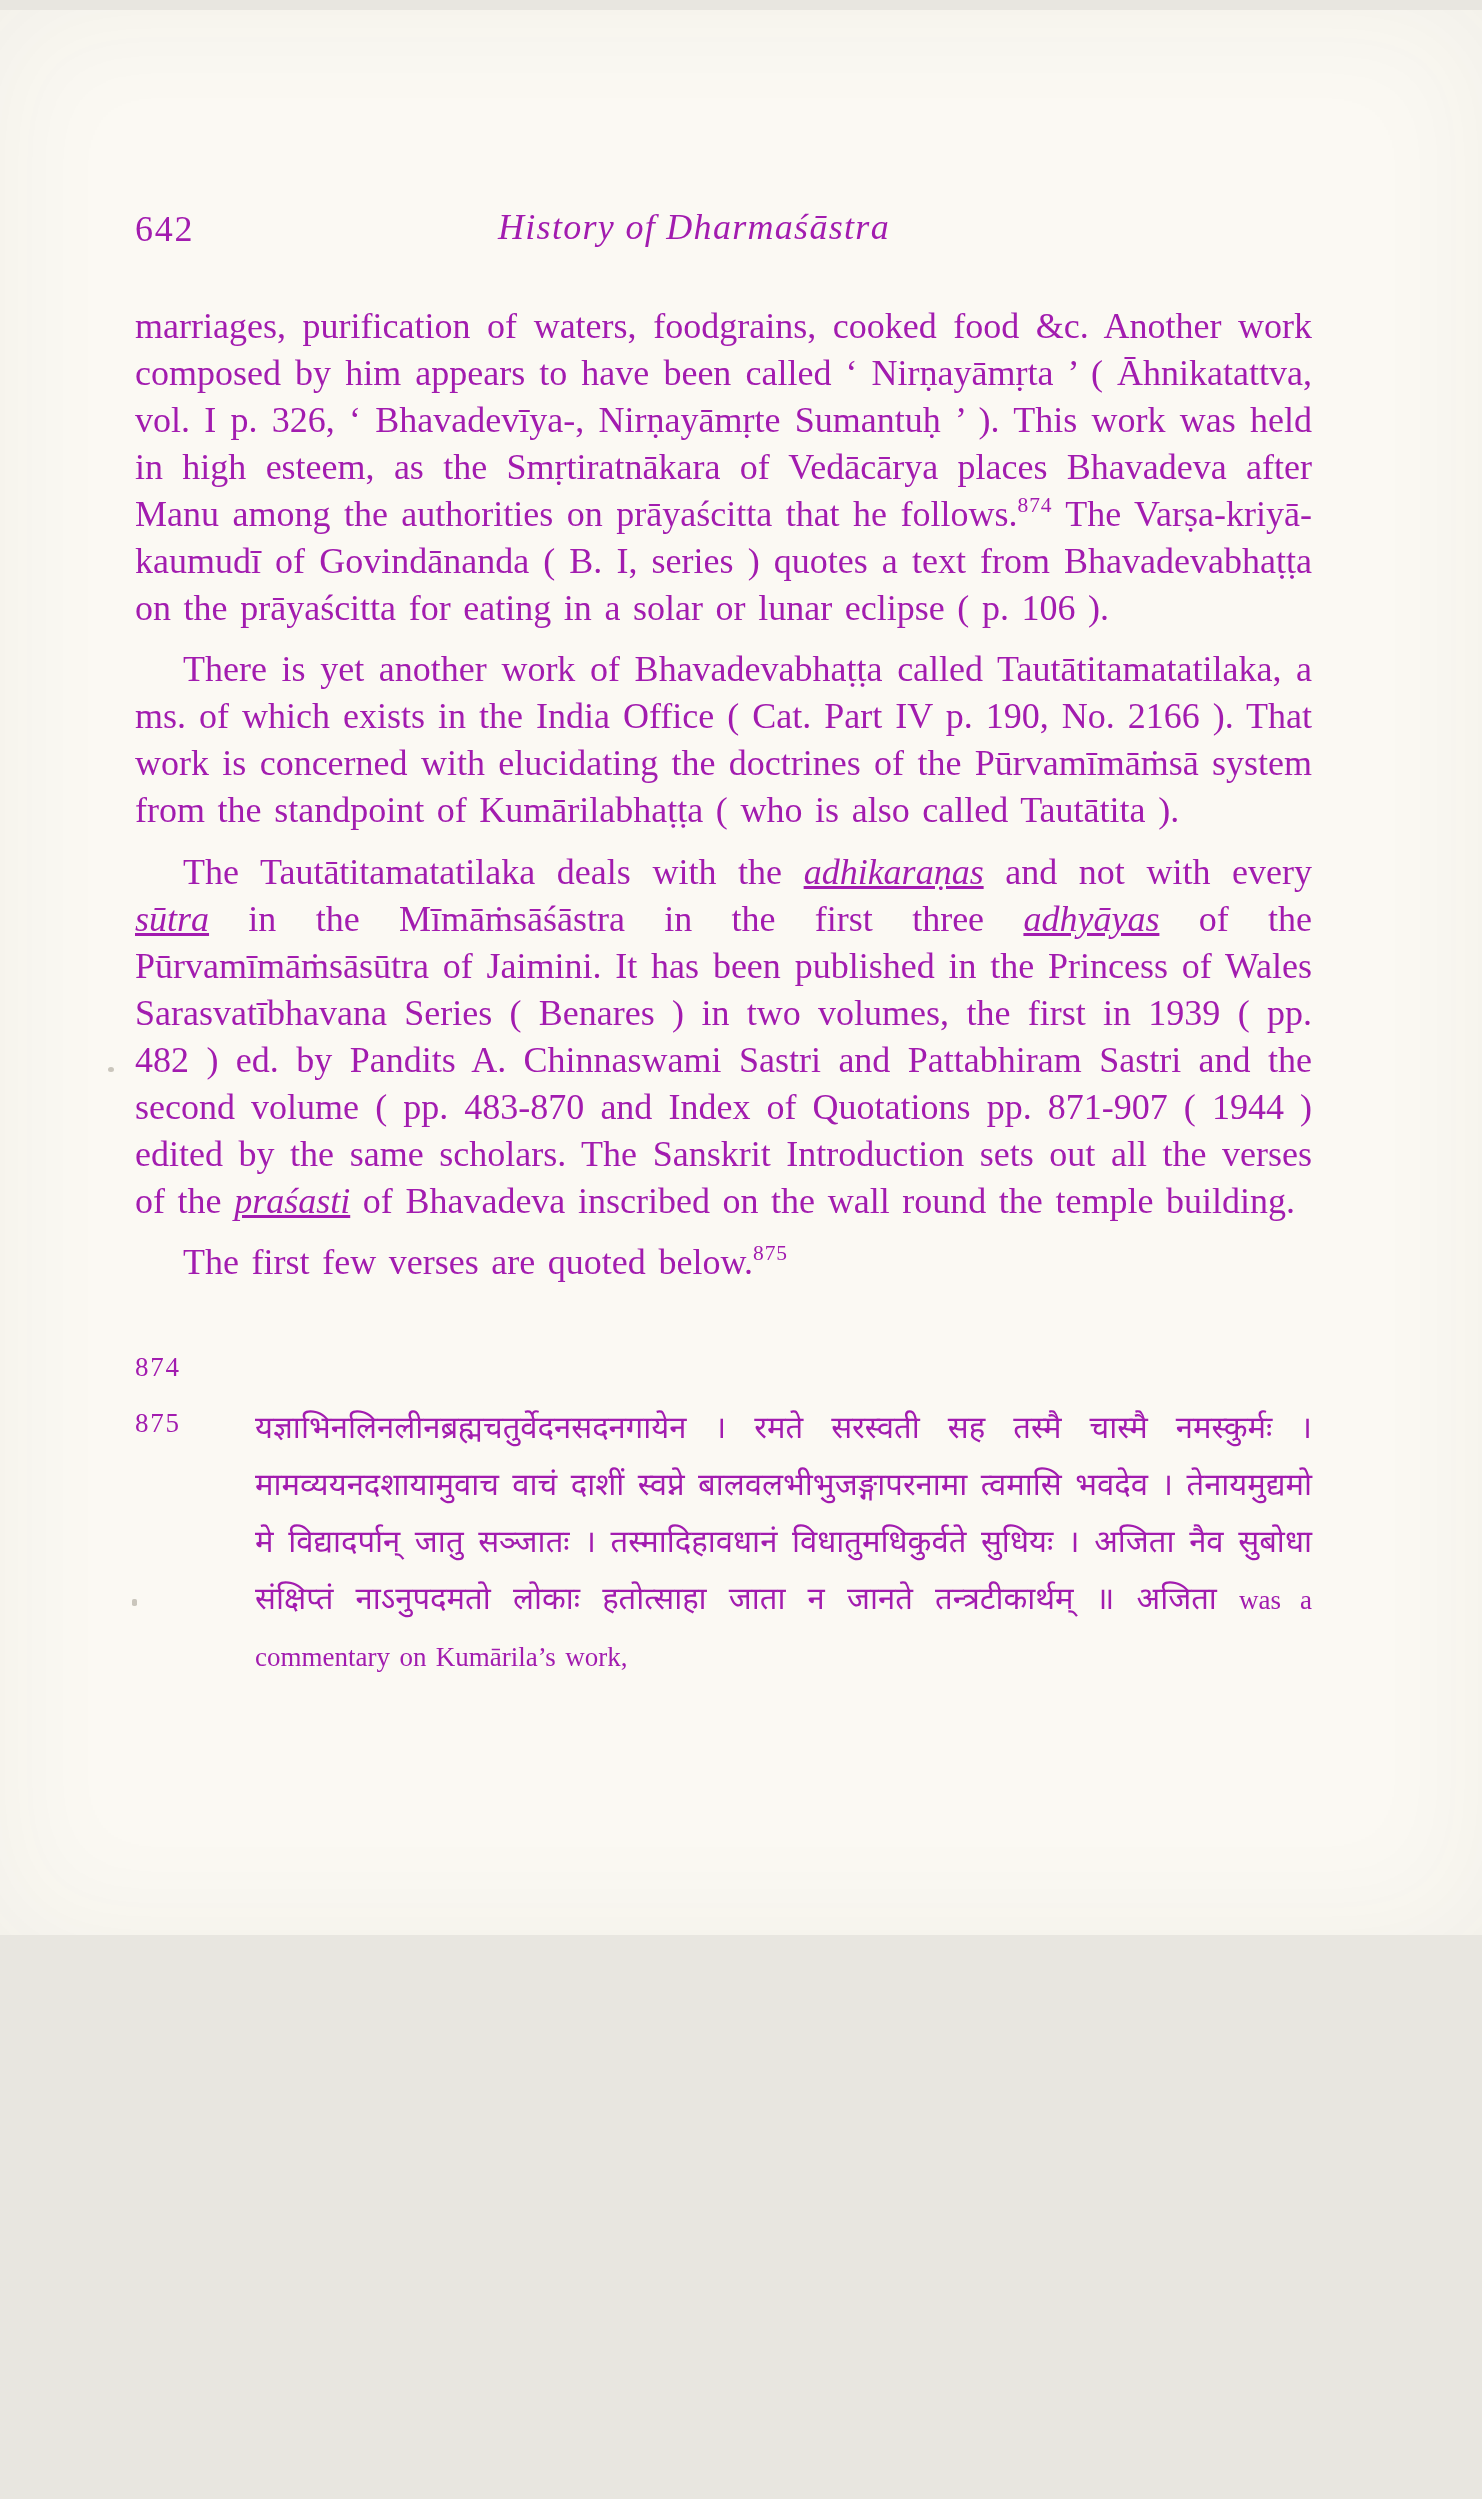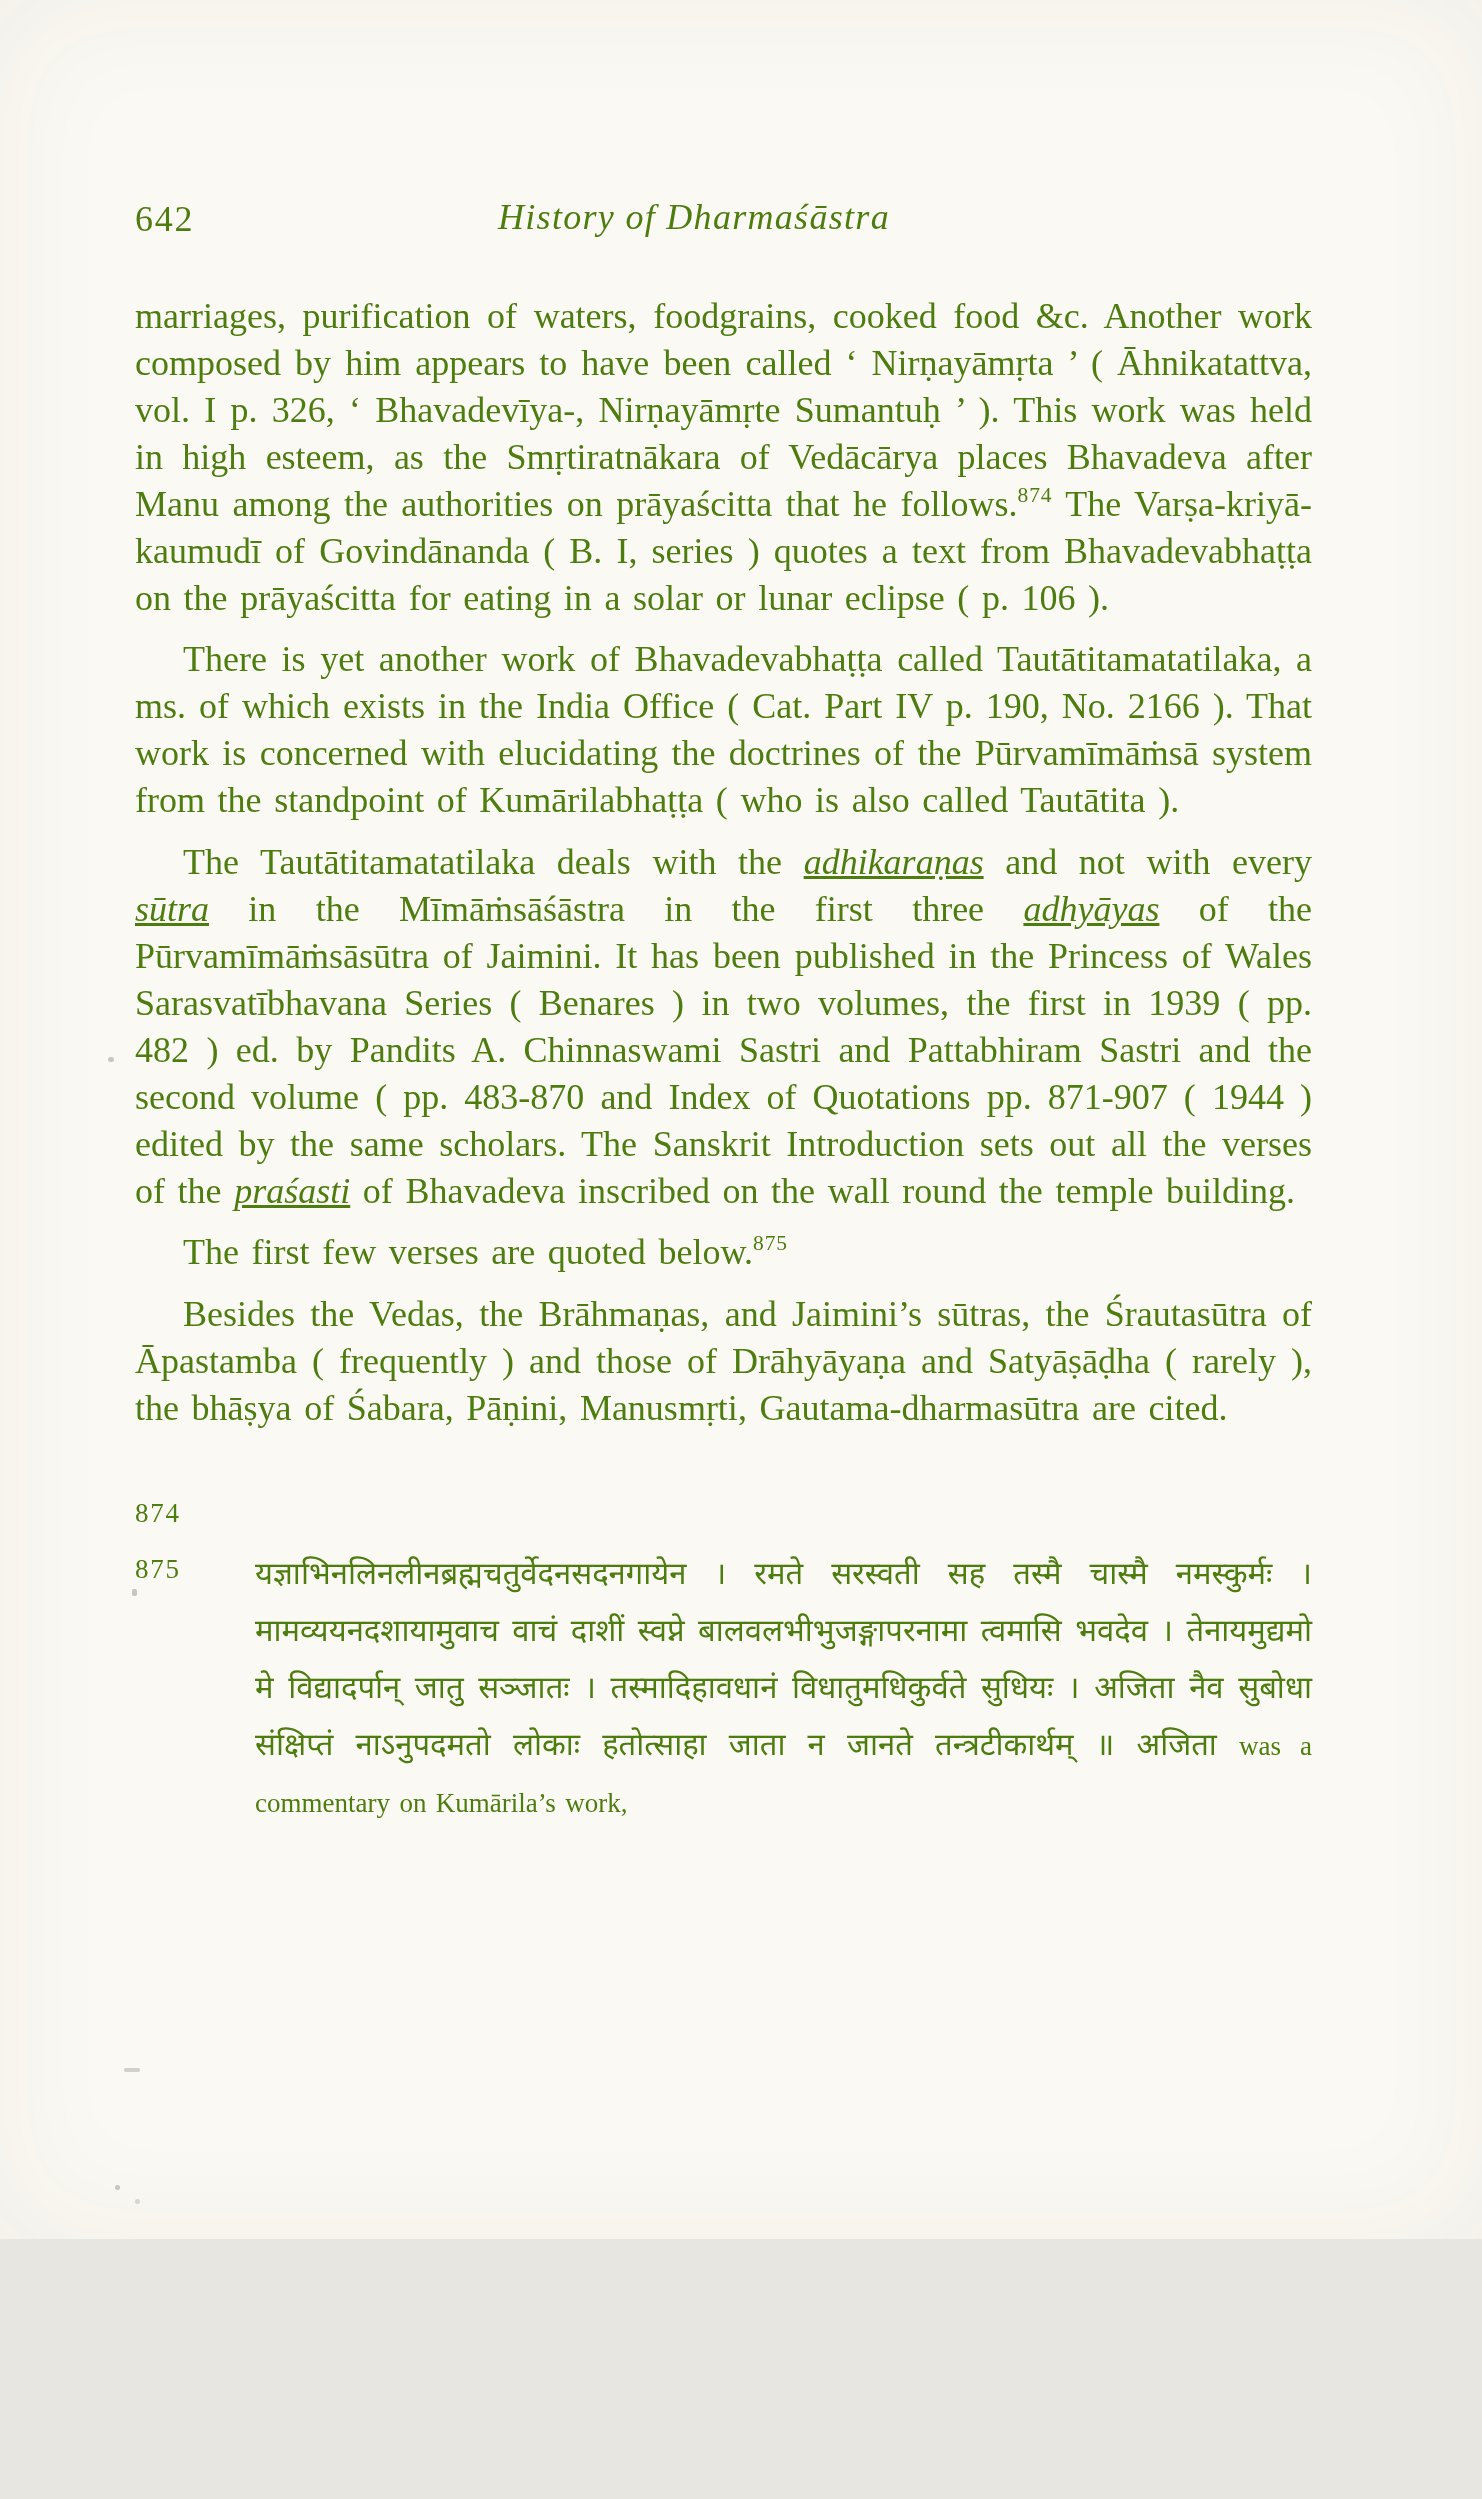--- a/index.html
+++ b/index.html
@@ -4,26 +4,26 @@
 <title>History of Dharmaśāstra — p. 642</title>
 <style>
   html, body {
     margin: 0;
     padding: 0;
     background: #e8e6e0;
   }
   .page {
     position: relative;
     width: 1483px;
-    height: 2239px;
-    margin: 0 auto;
+    height: 1925px;
+    margin: 10px auto;
     background: #fbf9f3;
     box-shadow: inset 0 0 126px rgba(60,50,30,0.05);
     font-family: "Liberation Serif", "DejaVu Serif", serif;
-    color: #4d7c0f;
+    color: #a21caf;
     overflow: hidden;
   }
   .content {
     position: absolute;
     left: 135px;
     top: 196px;
     width: 1177px;
   }
   .header {
     position: relative;
@@ -133,21 +133,20 @@
     <div class="bodytext">
 
       <p class="para noindent"><span class="run">marriages, purification of waters, foodgrains, cooked food &amp;c. Another work composed by him appears to have been called ‘ Nirṇayāmṛta ’ ( Āhnikatattva, vol. I p. 326, ‘ Bhavadevīya-, Nirṇayāmṛte Sumantuḥ ’ ).  This work was held in high esteem, as the Smṛtiratnākara of Vedācārya places Bhavadeva after Manu among the authorities on prāyaścitta that he follows.</span><sup class="fnref">874</sup><span class="run"> The Varṣa-kriyā-kaumudī of Govindānanda ( B. I, series ) quotes a text from Bhavadevabhaṭṭa on the prāyaścitta for eating in a solar or lunar eclipse ( p. 106 ).</span></p>
 
       <p class="para"><span class="run">There is yet another work of Bhavadevabhaṭṭa called Tautātitamatatilaka, a ms. of which exists in the India Office ( Cat. Part IV p. 190, No. 2166 ).  That work is concerned with elucidating the doctrines of the Pūrvamīmāṁsā system from the standpoint of Kumārilabhaṭṭa ( who is also called Tautātita ).</span></p>
 
       <p class="para"><span class="run">The Tautātitamatatilaka deals with the </span><span class="run it">adhikaraṇas</span><span class="run"> and not with every </span><span class="run it">sūtra</span><span class="run"> in the Mīmāṁsāśāstra in the first three </span><span class="run it">adhyāyas</span><span class="run"> of the Pūrvamīmāṁsāsūtra of Jaimini.  It has been published in the Princess of Wales Sarasvatībhavana Series ( Benares ) in two volumes, the first in 1939 ( pp. 482 ) ed. by Pandits A. Chinnaswami Sastri and Pattabhiram Sastri and the second volume ( pp. 483-870 and Index of Quotations pp. 871-907 ( 1944 ) edited by the same scholars. The Sanskrit Introduction sets out all the verses of the </span><span class="run it">praśasti</span><span class="run"> of Bhavadeva inscribed on the wall round the temple building.</span></p>
 
       <p class="para"><span class="run">The first few verses are quoted below.</span><sup class="fnref">875</sup></p>
 
-      <p class="para"><span class="run">Besides the Vedas, the Brāhmaṇas, and Jaimini’s sūtras, the Śrautasūtra of Āpastamba ( frequently ) and those of Drāhyāyaṇa and Satyāṣāḍha ( rarely ), the bhāṣya of Śabara, Pāṇini, Manusmṛti, Gautama-dharmasūtra are cited.</span></p>
 
     </div>
 
     <div class="footnotes">
 
       <div class="footnote">
         <span class="fn-num">874</span>
       </div>
 
       <div class="footnote">

